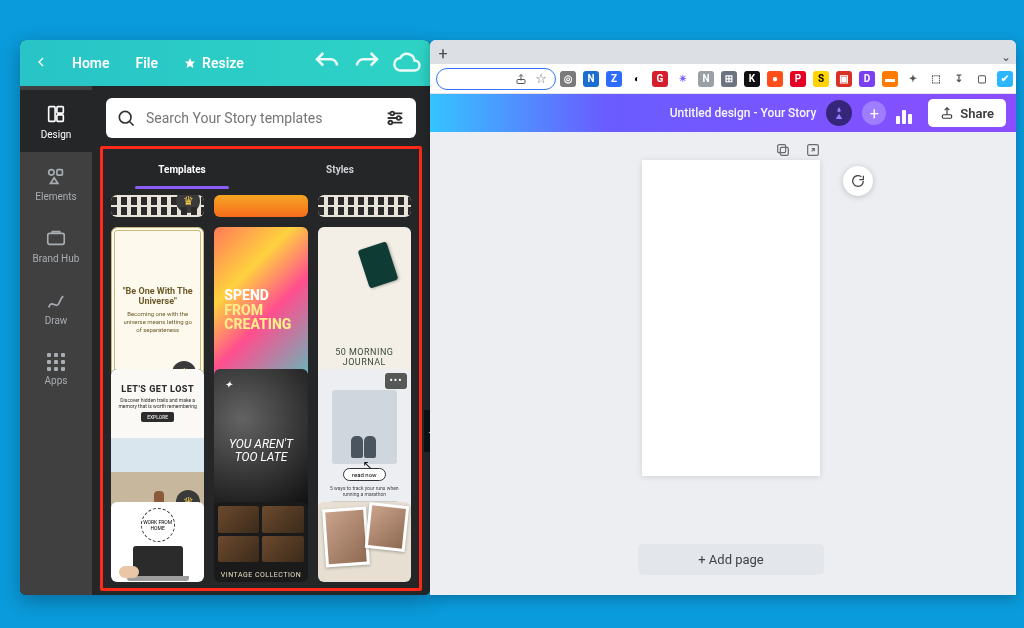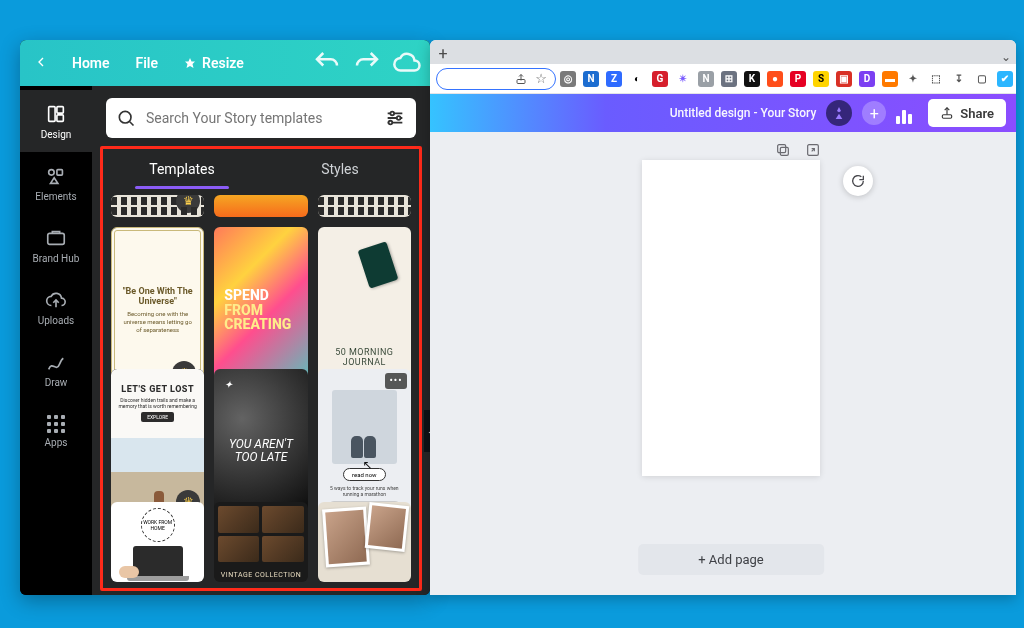--- a/index.html
+++ b/index.html
@@ -13,39 +13,39 @@
   .teal-bar { height: 46px; background: linear-gradient(90deg, #28c4c7 0%, #2ed3c5 100%); display: flex; align-items: center; color: #fff; font-size: 14px; font-weight: 600; padding: 0 8px; gap: 10px; }
   .teal-bar .back { width: 26px; text-align: center; font-size: 18px; cursor: pointer; }
   .teal-bar .menu-item { padding: 4px 8px; cursor: pointer; }
   .teal-bar .spacer { flex: 1; }
   .teal-bar .icon-btn { width: 30px; height: 30px; display: flex; align-items: center; justify-content: center; cursor: pointer; opacity: .9; }
   .teal-bar svg { stroke: #fff; fill: none; stroke-width: 2; }
 
   .canva-body { display: flex; height: calc(100% - 46px); }
 
   
-  .rail { width: 72px; background: #000000; display: flex; flex-direction: column; align-items: flex-end; padding-top: 4px; }
+  .rail { width: 72px; background: #404040; display: flex; flex-direction: column; align-items: flex-end; padding-top: 4px; }
   .rail-item { width: 72px; height: 62px; display: flex; flex-direction: column; align-items: center; justify-content: center; gap: 4px; color: #a8adb3; font-size: 10px; cursor: pointer; }
   .rail-item.active { background: #252627; color: #fff; border-radius: 0; }
   .rail-item svg { width: 22px; height: 22px; stroke: currentColor; fill: none; stroke-width: 1.8; }
   .rail-item .dots { display: grid; grid-template-columns: repeat(3,4px); grid-template-rows: repeat(3,4px); gap: 3px; }
   .rail-item .dots span { background: #a8adb3; width:4px;height:4px;border-radius:1px; }
 
   
   .panel { flex: 1; background: #252627; display: flex; flex-direction: column; }
   .search-wrap { padding: 12px 14px 0; }
   .search { background: #fff; border-radius: 6px; height: 40px; display: flex; align-items: center; padding: 0 10px; gap: 10px; }
   .search svg { width: 20px; height: 20px; stroke: #333; fill: none; stroke-width: 2; }
   .search input { flex: 1; border: none; outline: none; font-size: 14px; color: #333; background: transparent; }
   .search .filter { width: 22px; height: 22px; }
 
   .highlight-box { border: 3px solid #ff2a1a; margin: 8px 8px 4px; border-radius: 2px; flex: 1; display: flex; flex-direction: column; overflow: hidden; }
 
   .tabs { display: flex; height: 40px; align-items: center; }
-  .tab { flex: 1; text-align: center; color: #cfd2d6; font-size: 14px; font-weight: 400; cursor: pointer; height: 100%; display:flex;align-items:center;justify-content:center; position:relative; }
+  .tab { flex: 1; text-align: center; color: #cfd2d6; font-size: 10px; font-weight: 700; cursor: pointer; height: 100%; display:flex;align-items:center;justify-content:center; position:relative; }
   .tab.active { color: #fff; }
   .tab.active::after { content:""; position:absolute; bottom:0; left:20%; right:20%; height:3px; background:#8b5cf6; border-radius:2px; }
 
   .grid { flex:1; overflow:hidden; padding: 6px 8px; display:grid; grid-template-columns: repeat(3, 1fr); gap: 10px; align-content:start; }
   .card { position:relative; aspect-ratio: 9/16; border-radius:6px; overflow:hidden; cursor:pointer; font-size:8px; display:flex; flex-direction:column; align-items:center; justify-content:center; text-align:center; padding:6px; }
   .badge-crown { position:absolute; bottom:4px; right:4px; width:24px;height:24px;border-radius:50%; background:#3a3a3a; display:flex;align-items:center;justify-content:center; color:#ffd24d; font-size:12px; }
   .badge-dots { position:absolute; top:4px; right:4px; width:22px;height:16px;border-radius:3px; background:rgba(60,60,60,.85); color:#fff; display:flex;align-items:center;justify-content:center; font-size:10px; letter-spacing:1px; }
 
   
   .c-film { background:#e8e4da; }
@@ -196,28 +196,20 @@
               <polygon points="6 20 10 14 14 20"></polygon>
             </svg>
           <span>Elements</span>
         </div>
         <div class="rail-item">
           <svg viewBox="0 0 24 24">
               <rect x="3" y="7" width="18" height="12" rx="2"></rect>
               <path d="M8 7V5h8v2"></path>
             </svg>
           <span>Brand Hub</span>
-        </div>
-        <div class="rail-item">
-          <svg viewBox="0 0 24 24">
-              <path d="M18 18a4 4 0 0 0 0-8 6 6 0 0 0-11.3-2A5 5 0 0 0 7 18"></path>
-              <polyline points="12 12 12 20"></polyline>
-              <polyline points="9 15 12 12 15 15"></polyline>
-            </svg>
-          <span>Uploads</span>
         </div>
         <div class="rail-item">
           <svg viewBox="0 0 24 24">
               <path d="M4 20c4-10 8 4 12-6 2-5 4-6 4-6"></path>
             </svg>
           <span>Draw</span>
         </div>
         <div class="rail-item">
           <div class="dots">
               <span></span>

